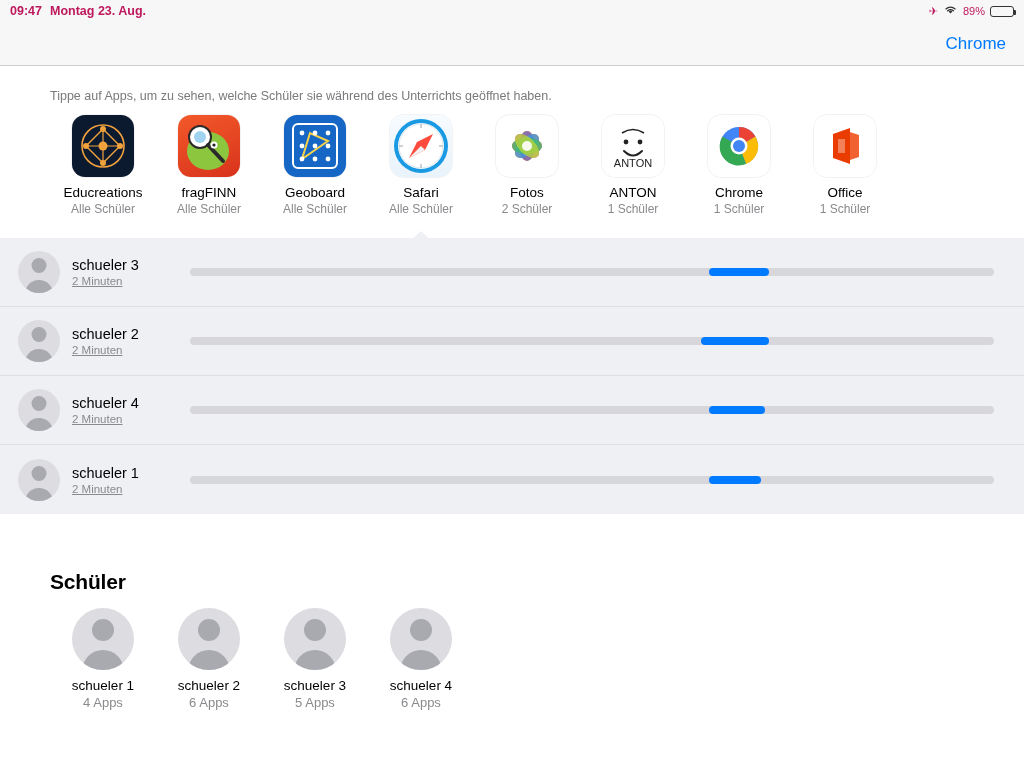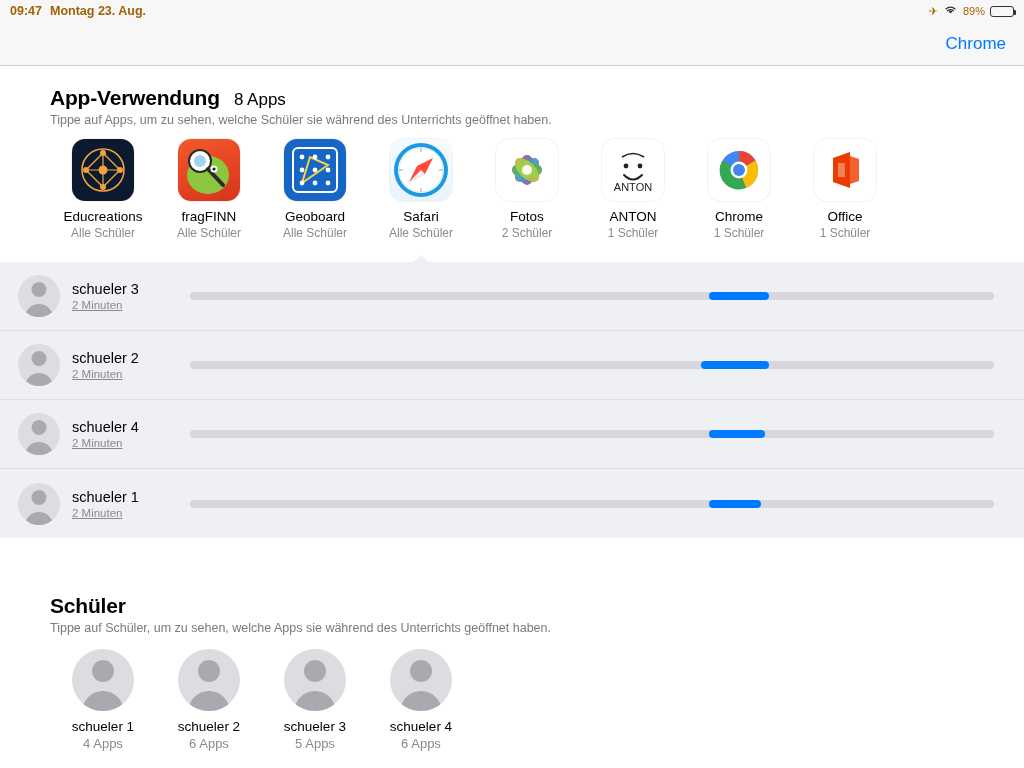--- a/index.html
+++ b/index.html
@@ -12,21 +12,21 @@
   }
 
   
   .statusbar {
     height: 22px;
     background: #f7f7f7;
     display: flex;
     align-items: center;
     padding: 0 10px;
     font-size: 12.5px;
-    color: #a16207;
+    color: #be185d;
   }
   .statusbar .left { display: flex; align-items: center; gap: 8px; }
   .statusbar .right { margin-left: auto; display: flex; align-items: center; gap: 5px; }
   .sb-time { font-weight: bold; }
   .sb-date { font-weight: bold; }
   .glyph { font-size: 11px; line-height: 1; }
   .battery {
     width: 24px; height: 11px;
     border: 1px solid #333; border-radius: 3px;
     position: relative; display: inline-block;
@@ -184,24 +184,20 @@
     <span class="battery"><span class="fill"></span></span>
   </div>
 </div>
 
 <div class="navbar">
   <div class="done">Chrome</div>
 </div>
 
 <div class="section">
   <div class="sec-head">
-    <div class="sec-title-row">
-      <span class="sec-title">App-Verwendung</span>
-      <span class="sec-sub">8 Apps</span>
-    </div>
     <div class="sec-hint">Tippe auf Apps, um zu sehen, welche Schüler sie während des Unterrichts geöffnet haben.</div>
   </div>
 
   <div class="app-row">
 
     <div class="app-item">
       <div class="app-icon ic-educreations">
         <svg width="62" height="62" viewBox="0 0 62 62">
           <circle cx="31" cy="31" r="21" fill="none" stroke="#f2a23c" stroke-width="1.6"></circle>
           <path d="M14 31 L31 14 L48 31 L31 48 Z" fill="none" stroke="#f2a23c" stroke-width="1.4"></path>
@@ -396,21 +392,20 @@
     </div>
   </div>
 
 </div>
 
 <div class="section students">
   <div class="sec-head">
     <div class="sec-title-row">
       <span class="sec-title">Schüler</span>
     </div>
-    <div class="sec-hint">Tippe auf Schüler, um zu sehen, welche Apps sie während des Unterrichts geöffnet haben.</div>
   </div>
 
   <div class="student-row">
     <div class="student-item">
       <div class="avatar-lg">
           <span class="head"></span>
           <span class="body"></span>
         </div>
       <div class="student-name">schueler 1</div>
       <div class="student-meta">4 Apps</div>

